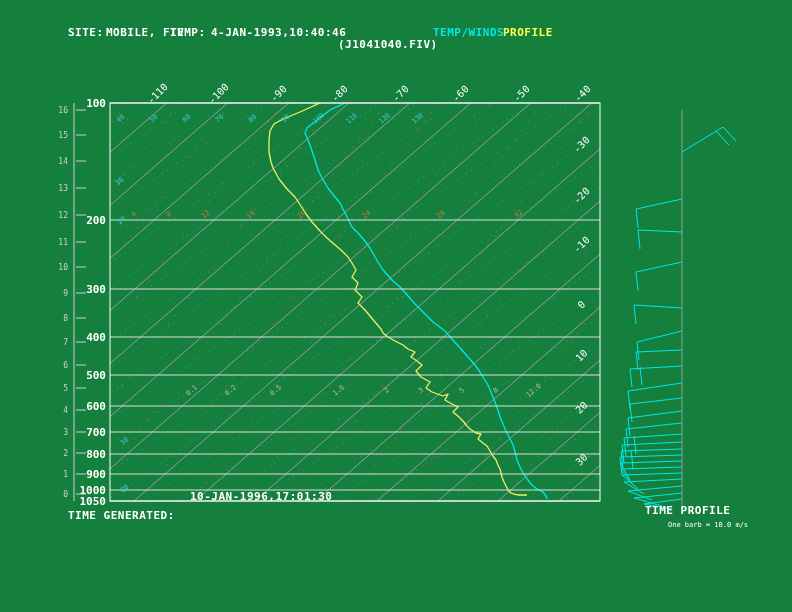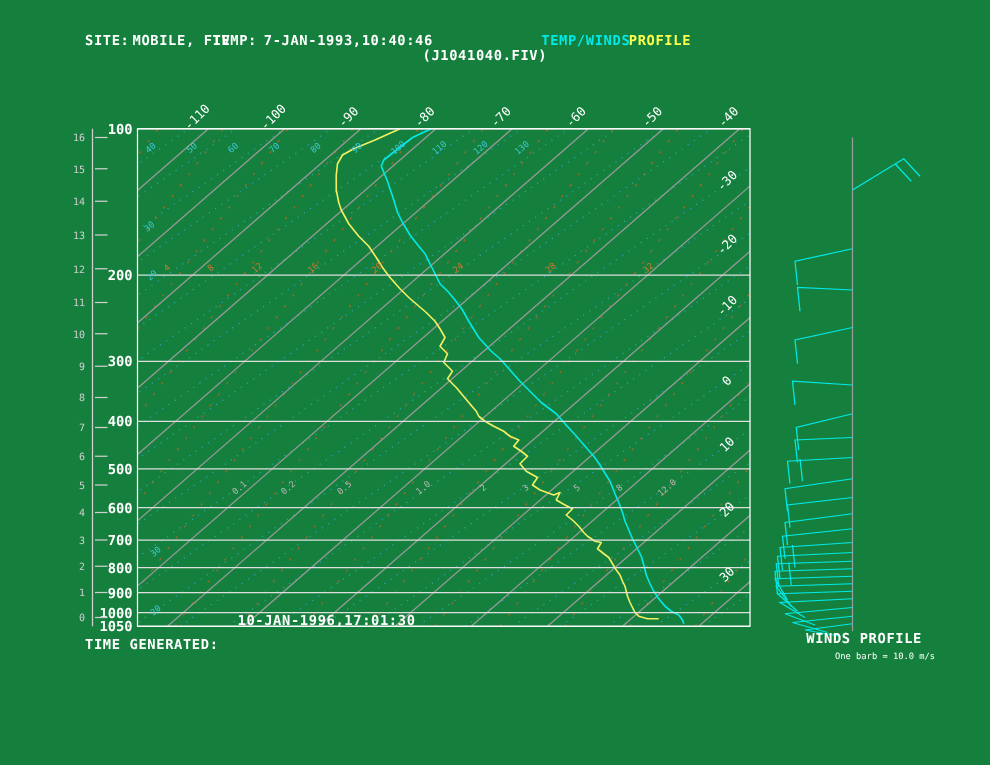--- a/index.html
+++ b/index.html
@@ -20,21 +20,21 @@
 </style>
 </head>
 <body>
 
 <div id="screen">
 
   <div>
     <span class="txt" style="left:68px;top:26px">SITE:</span>
     <span class="txt" style="left:106px;top:26px">MOBILE, FIV</span>
     <span class="txt" style="left:170px;top:26px">TEMP:</span>
-    <span class="txt" style="left:211px;top:26px">7-JAN-1993,10:40:46</span>
+    <span class="txt" style="left:211px;top:26px">4-JAN-1993,10:40:46</span>
     <span class="txt" style="left:338px;top:38px">(J1041040.FIV)</span>
     <span class="txt cyan" style="left:433px;top:26px">TEMP/WINDS</span>
     <span class="txt yellow" style="left:503px;top:26px">PROFILE</span>
   </div>
 
   <svg id="skewt-svg" width="792" height="612">
       <defs>
         <clipPath id="plotclip">
           <rect x="110" y="103" width="490" height="398"></rect>
         </clipPath>
@@ -242,17 +242,17 @@
       <polyline points="682,493 634,498 662,506" fill="none" stroke="#00e8e8" stroke-width="1"></polyline>
       <polyline points="682,499 644,504 672,509" fill="none" stroke="#00e8e8" stroke-width="1"></polyline>
     </svg>
 
   <div>
     <span class="txt" style="left:68px;top:509px">TIME GENERATED:</span>
     <span class="txt" style="left:190px;top:490px">10-JAN-1996,17:01:30</span>
   </div>
 
   <div>
-    <span class="txt" style="left:645px;top:504px">WINDS PROFILE</span>
+    <span class="txt" style="left:645px;top:504px">TIME PROFILE</span>
     <span class="txt small" style="left:632px;top:521px">One barb = 10.0 m/s</span>
   </div>
 
 </div>
 
 </body></html>

